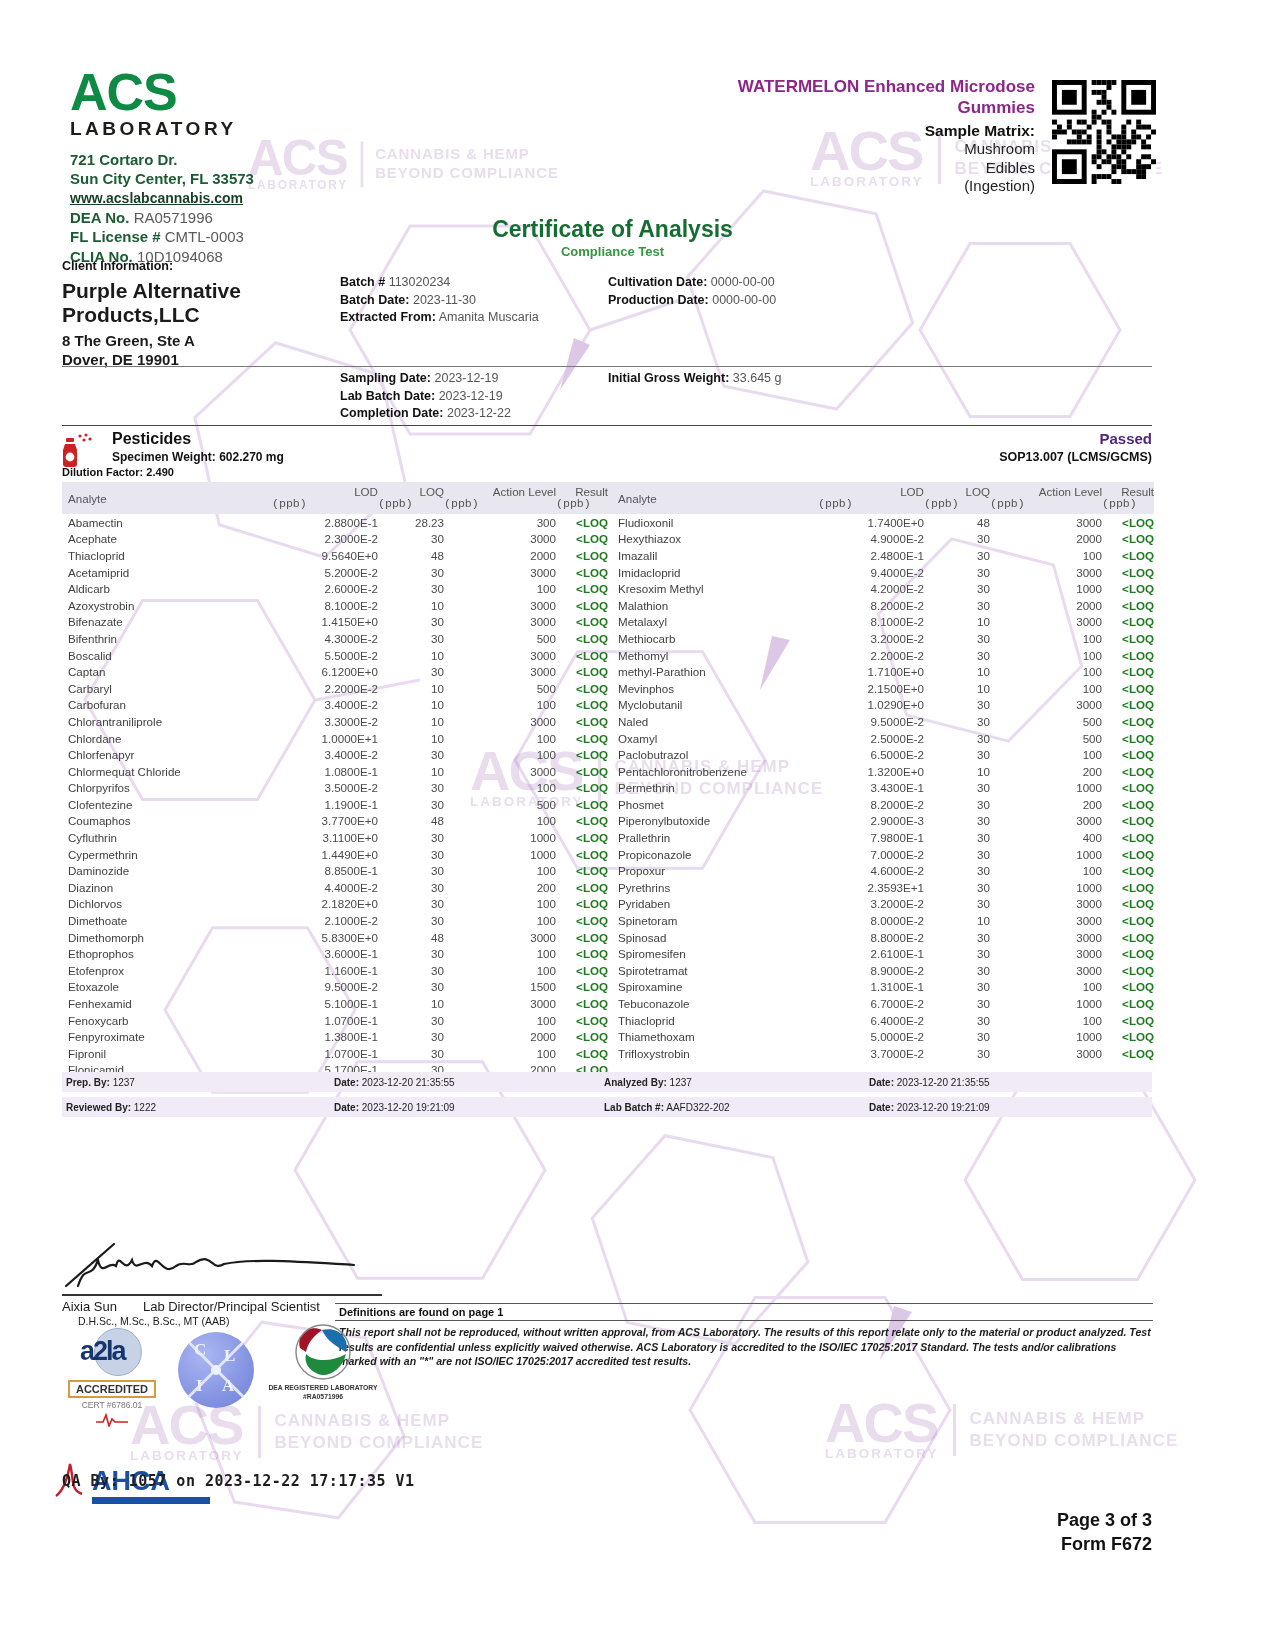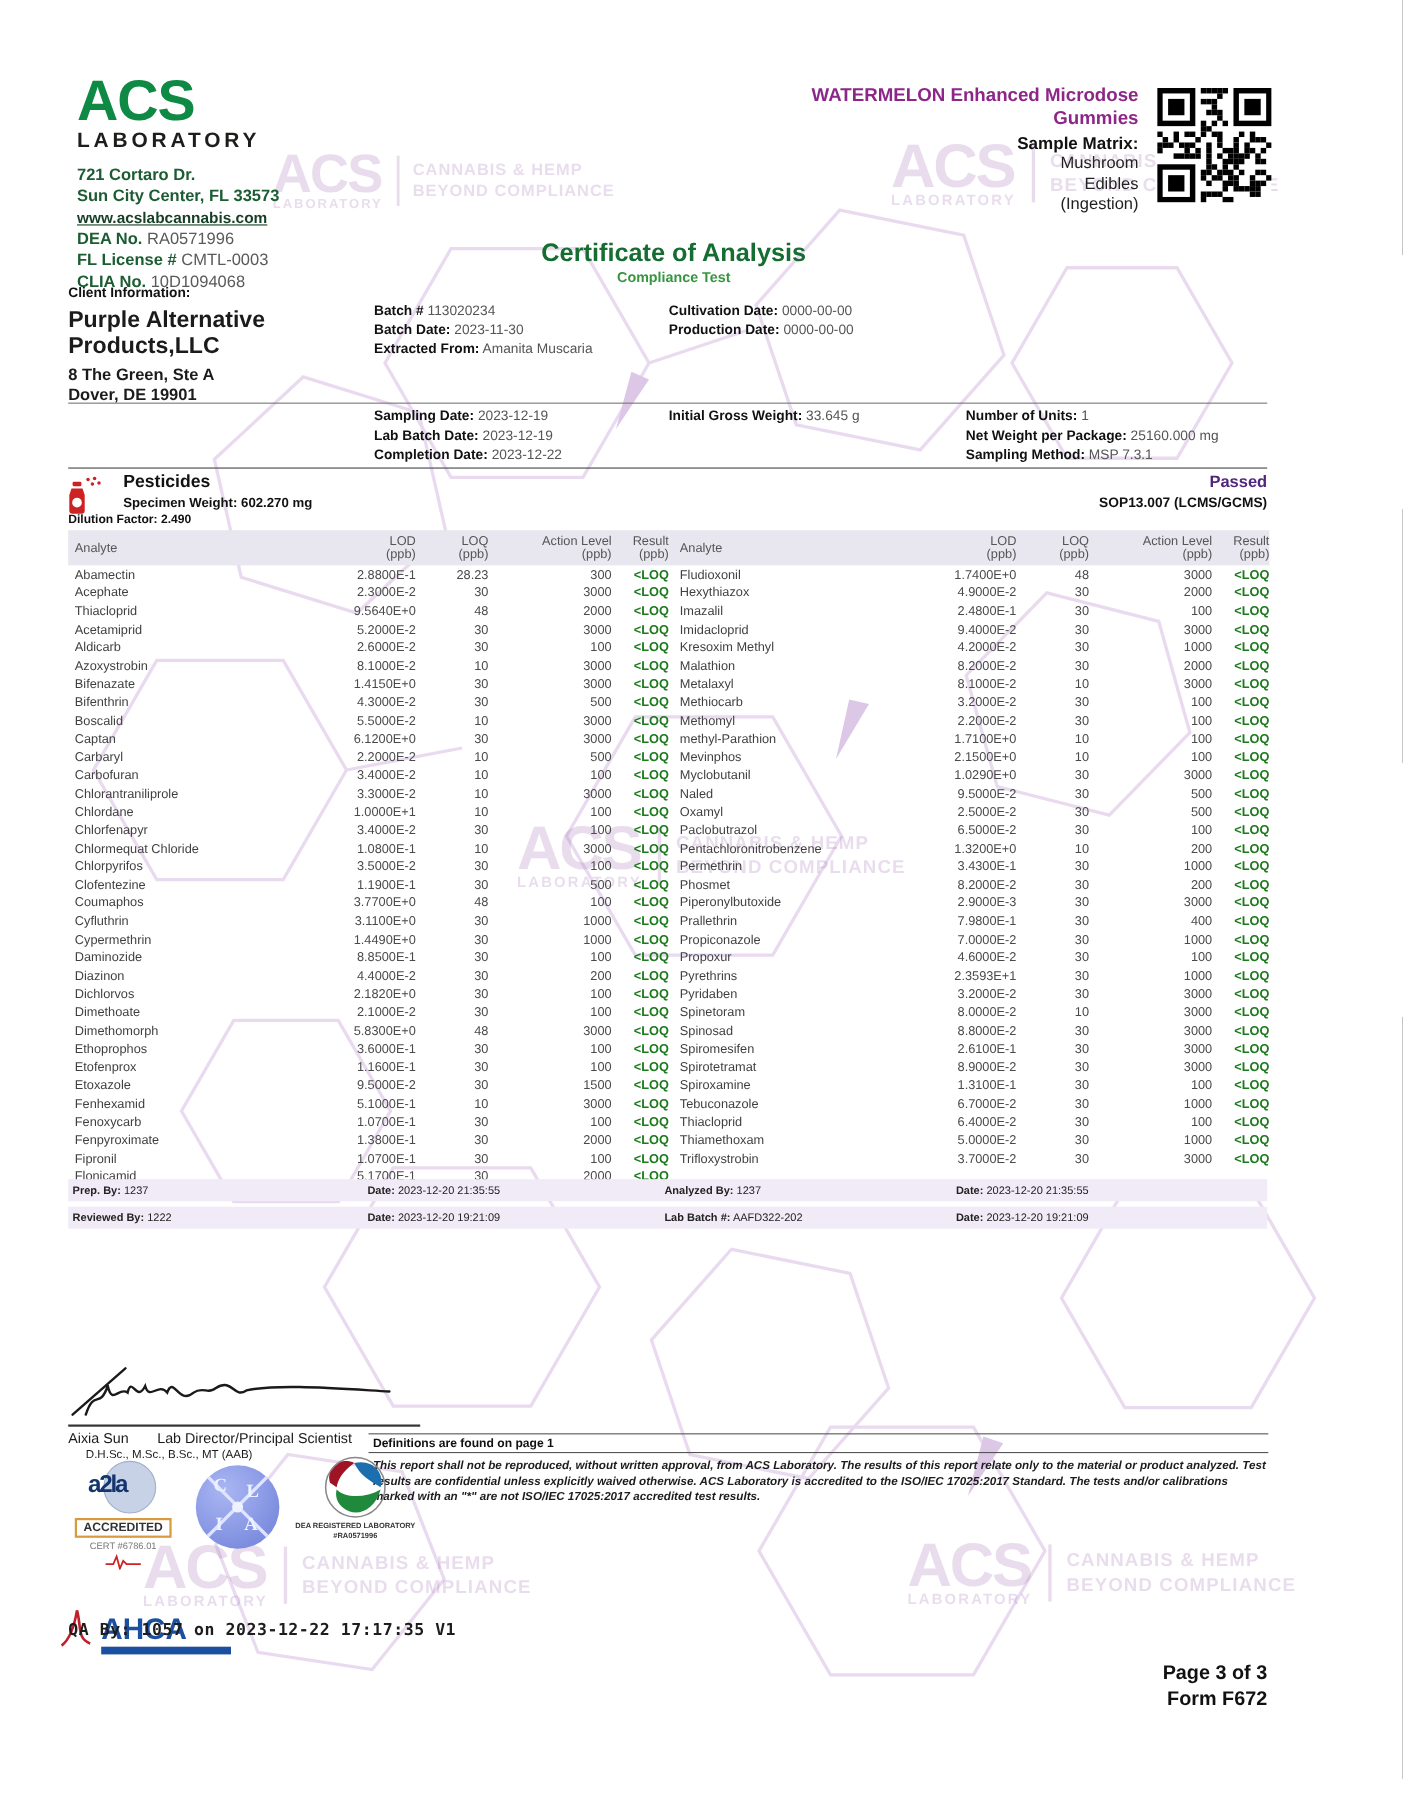--- a/index.html
+++ b/index.html
@@ -51,21 +51,21 @@
   
   .sec-title { font-size:16px; font-weight:bold; color:#111; }
   .sec-sub { font-size:12px; font-weight:bold; color:#111; }
   .passed { font-size:15px; font-weight:bold; color:#50267d; text-align:right; }
   .sop { font-size:12.5px; font-weight:bold; color:#111; text-align:right; }
 
   .tablehalf { position:absolute; width:546px; font-size:11.6px; color:#4a4a4a; }
   .thead { display:grid; grid-template-columns:210px 106px 66px 112px 52px;
            background:#e8e6ee; color:#555; height:32px; align-items:center; }
   .thead .h1 { display:block; text-align:right; line-height:1.15; }
-  .thead .h2 { display:block; text-align:right; line-height:1.1; }
+  .thead .h2 { display:block; text-align:left; line-height:1.1;font-family:Liberation Mono, monospace; }
   .thead .tha { text-align:left; padding-left:6px; }
   .trow { display:grid; grid-template-columns:210px 106px 66px 112px 52px;
           height:16.6px; align-items:center; }
   .trow .ca { text-align:left; padding-left:6px; color:#3f3f3f;
               white-space:nowrap; overflow:hidden; }
   .trow .cn { text-align:right; }
   .trow .cr { text-align:right; color:#1d7a1d; font-weight:bold; }
   .pad-right-half .ca,.pad-right-half .tha { padding-left:10px; }
 
   .fband { position:absolute; left:62px; width:1090px; height:20px; background:#f1ebf7;
@@ -82,21 +82,21 @@
   .defs .dh { border-top:1.5px solid #555; border-bottom:1.5px solid #555;
               font-size:11px; font-weight:bold; color:#111; padding:2px 4px; }
   .defs .dtext { font-size:10.6px; font-weight:bold; font-style:italic; color:#1c1c1c;
                  line-height:1.38; margin-top:4px; padding-left:4px; }
 
   
   .badge-a2la { text-align:center; width:108px; }
   .badge-a2la .glb { position:relative; width:64px; height:50px; margin:0 auto; }
   .badge-a2la .globe { position:absolute; left:14px; top:0; width:48px; height:48px; border-radius:50%;
                        background:#c7d2e6; border:1px solid #9fb0cc; }
-  .badge-a2la .a2la-t { position:absolute; left:0; top:8px; font-size:22px; font-weight:bold;
+  .badge-a2la .a2la-t { position:absolute; left:0; top:8px; font-size:27px; font-weight:bold;
                         color:#15356e; letter-spacing:-2px; }
   .badge-a2la .accbox { display:inline-block; border:2px solid #d89a3e; padding:1px 6px;
                         font-size:11px; font-weight:bold; color:#333; margin-top:2px; }
   .badge-a2la .cert { font-size:8.5px; color:#777; margin-top:2px; }
   .badge-a2la .ekg { margin-top:3px; }
 
   .badge-clia { width:76px; height:76px; border-radius:50%;
                 background:radial-gradient(circle at 35% 30%, #aab6f2, #6d7fd8);
                 position:relative; overflow:hidden; }
   .badge-clia span { position:absolute; color:#eef1ff; font-size:17px; font-weight:bold;
@@ -376,25 +376,20 @@
   <div class="abs z ib" style="left:340px; top:370px;">
     <div><span class="lbl">Sampling Date:</span> <span class="val">2023-12-19</span></div>
     <div><span class="lbl">Lab Batch Date:</span> <span class="val">2023-12-19</span></div>
     <div><span class="lbl">Completion Date:</span> <span class="val">2023-12-22</span></div>
   </div>
 
   <div class="abs z ib" style="left:608px; top:370px;">
     <div><span class="lbl">Initial Gross Weight:</span> <span class="val">33.645 g</span></div>
   </div>
 
-  <div class="abs z ib" style="left:878px; top:370px;">
-    <div><span class="lbl">Number of Units:</span> <span class="val">1</span></div>
-    <div><span class="lbl">Net Weight per Package:</span> <span class="val">25160.000 mg</span></div>
-    <div><span class="lbl">Sampling Method:</span> <span class="val">MSP 7.3.1</span></div>
-  </div>
 
   <div class="hline z" style="top:425px;"></div>
 
   <div class="abs z" style="left:62px; top:432px;">
     <svg width="34" height="36" viewBox="0 0 34 36">
       <circle cx="18" cy="4" r="1.6" fill="#cc2222"></circle>
         <circle cx="24" cy="3" r="1.6" fill="#cc2222"></circle>
       <circle cx="22" cy="8" r="1.6" fill="#cc2222"></circle>
         <circle cx="28" cy="7" r="1.6" fill="#cc2222"></circle>
       <rect x="4" y="6" width="8" height="4" rx="1" fill="#cc2222"></rect>

